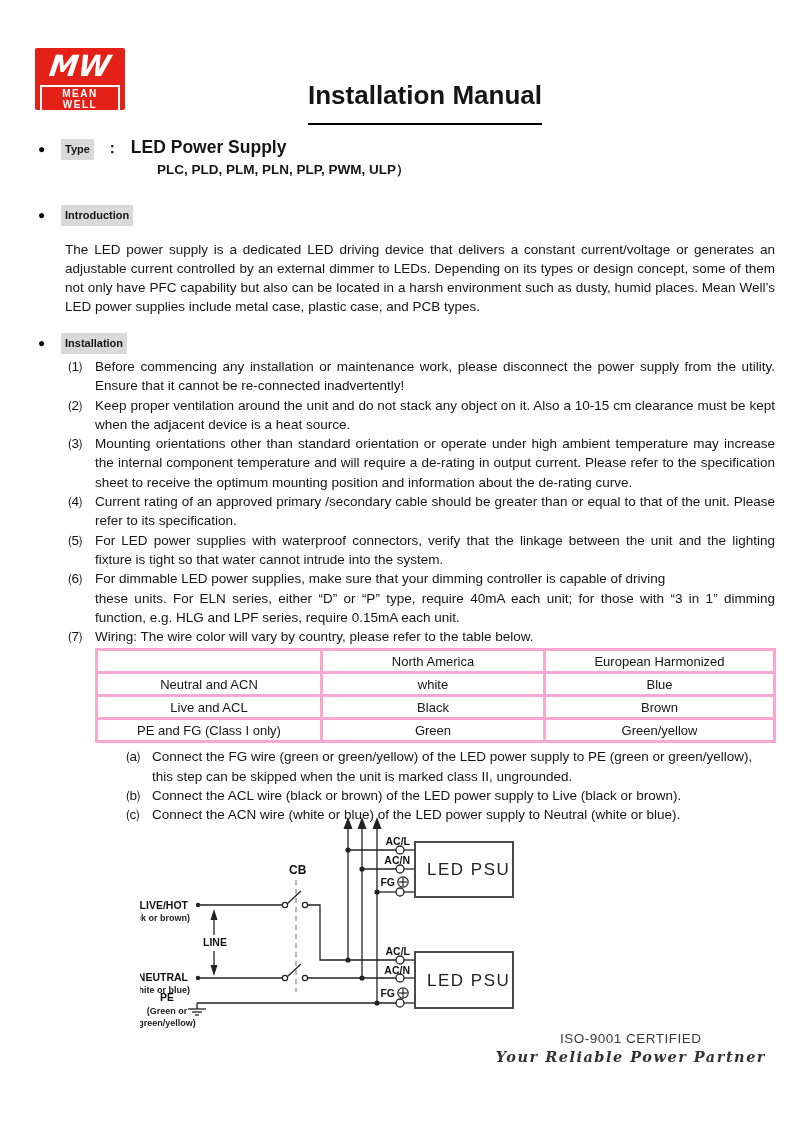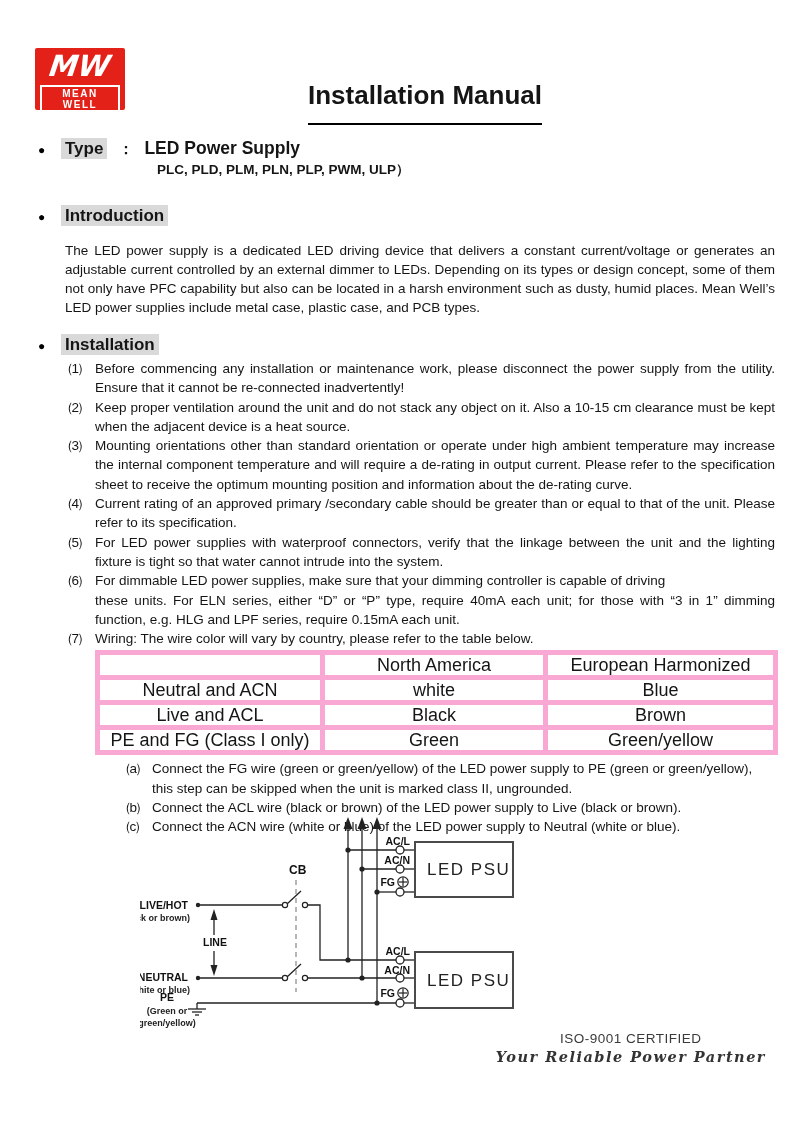--- a/index.html
+++ b/index.html
@@ -29,38 +29,38 @@
   .title-wrap { position:absolute; top:80px; left:48px; right:0; text-align:center; }
   .title {
     display:inline-block; font-size:26px; font-weight:bold;
     border-bottom:2.5px solid #000; padding-bottom:12px;
   }
 
   
   .content { position:absolute; left:38px; top:138px; width:737px; font-size:13.5px; line-height:19px; }
   .hrow { display:flex; align-items:baseline; gap:11px; }
   .bullet { font-size:12px; color:#000; flex:0 0 12px; }
-  .hl { background:#d9d9d9; font-weight:bold; font-size:17px; padding:0 4px; line-height:21px; }
+  .hl { background:#d9d9d9; font-weight:bold; font-size:11px; padding:0 4px; line-height:21px; }
   .type-colon { font-weight:bold; font-size:15px; }
   .type-value { font-weight:bold; font-size:17.5px; }
   .fam1 { margin-left:82px; font-weight:bold; font-size:13.5px; }
   .fam2 { margin-left:119px; font-weight:bold; font-size:13.5px; }
   .intro-head { margin-top:26px; }
   .intro-body { margin-left:27px; margin-top:14px; text-align:justify; }
   .install-head { margin-top:17px; }
   .items { margin-top:3px; line-height:19.3px; }
   .item { position:relative; padding-left:57px; text-align:justify; }
   .item .num, .substep .num { position:absolute; top:0; letter-spacing:-2px; }
   .item .num { left:22px; }
 
   
   .wtable { border-collapse:collapse; table-layout:fixed; width:678px; margin:2px 0 0 57px; }
   .wtable th, .wtable td {
-    border:5px solid #f9a8d4; height:20px; padding:0;
-    text-align:center; vertical-align:middle; font-size:18px; font-weight:normal;
+    border:3px solid #f9a8d4; height:20px; padding:0;
+    text-align:center; vertical-align:middle; font-size:13px; font-weight:normal;
   }
 
   
   .substeps { margin-top:4px; line-height:19.3px; }
   .substep { position:relative; padding-left:114px; }
   .substep .num { left:80px; }
 
   
   .diagram { position:absolute; left:140px; top:810px; }
   .dlabel { font-size:10.5px; font-weight:bold; fill:#111; }

